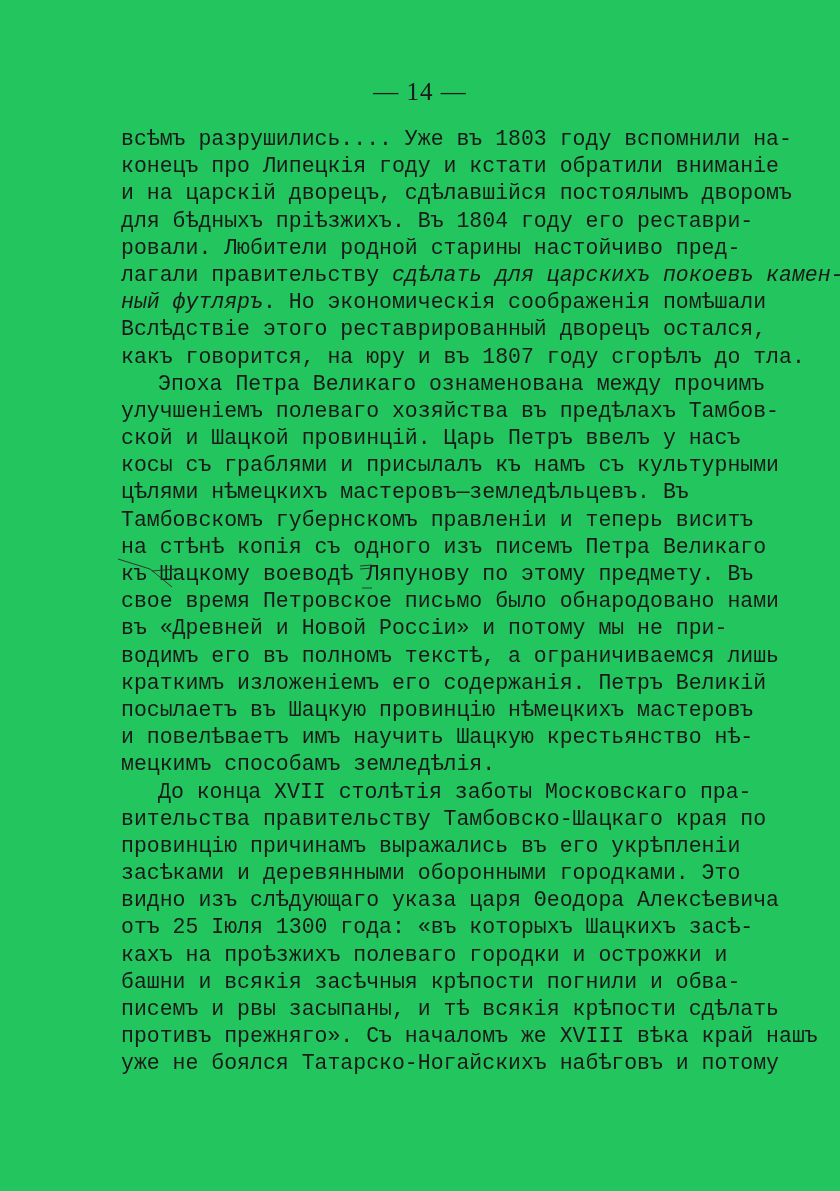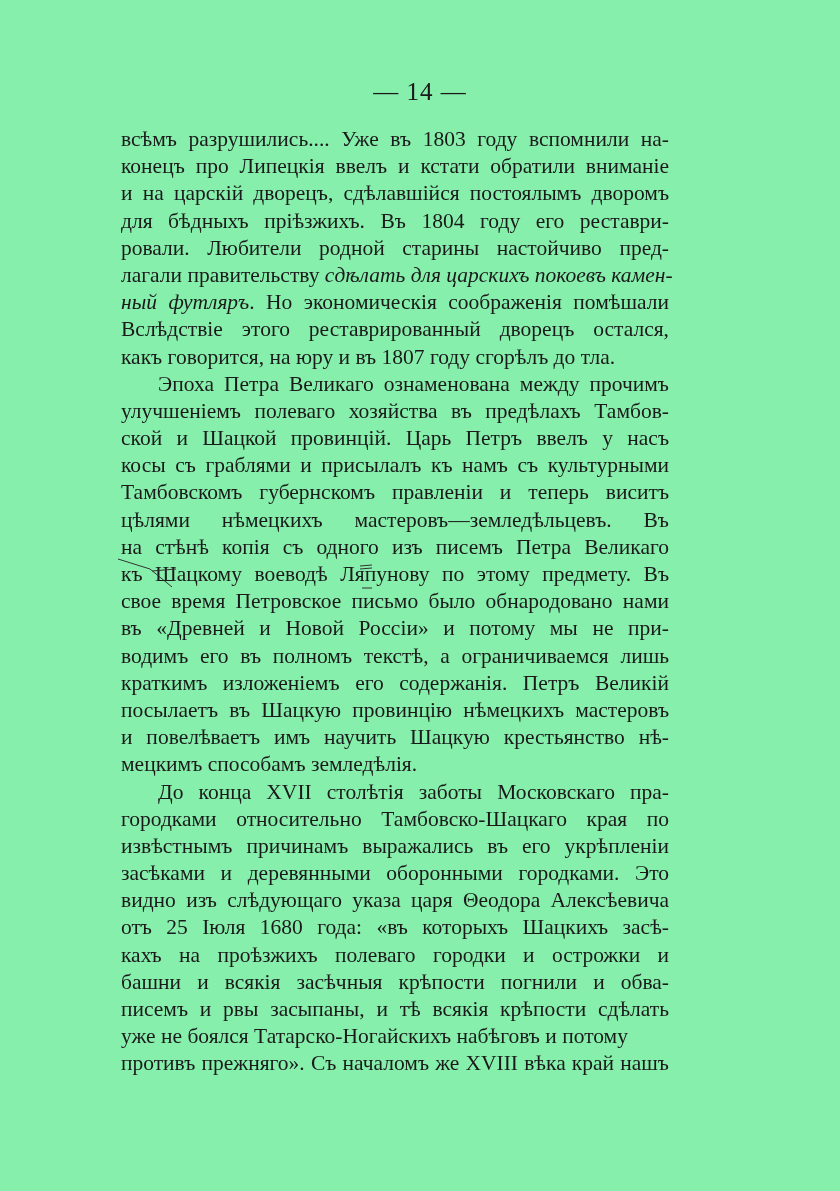--- a/index.html
+++ b/index.html
@@ -1,29 +1,29 @@
 <!DOCTYPE html>
 <html><head>
 <meta charset="utf-8">
 <style>
   html, body { margin: 0; padding: 0; background: #ffffff; }
   body { width: 840px; height: 1191px; position: relative; overflow: hidden; }
   .page {
     position: absolute; left: 0; top: 0; width: 840px; height: 1191px;
-    background: #86efac; color: #1a1a1a;
+    background: #22c55e; color: #1a1a1a;
     font-family: "DejaVu Serif", "Liberation Serif", serif;
   }
   .folio {
     position: absolute; left: 0; width: 840px; top: 78px;
     text-align: center; font-size: 25px; letter-spacing: 1px;
     font-family: "Liberation Serif", "DejaVu Serif", serif;
   }
   .text {
     position: absolute; left: 121px; top: 126px; width: 548px;
-    font-family: Liberation Serif, serif;
+    font-family: Liberation Mono, monospace;
     font-size: 21.5px;
   }
   .line {
     display: block; height: 27.2px; line-height: 27.2px;
     white-space: nowrap; text-align: justify; text-align-last: justify;
     overflow: visible;
   }
   .line.last { text-align-last: left; }
   .line.indent { padding-left: 37px; }
   .it { font-style: italic; }
@@ -31,58 +31,58 @@
 </style>
 </head>
 <body>
 
 <div class="page">
   <div class="folio">— 14 —</div>
 
   <div class="text" id="text-block">
       <div>
         <span class="line">всѣмъ разрушились.... Уже въ 1803 году вспомнили на-</span>
-        <span class="line">конецъ про Липецкія ввелъ и кстати обратили вниманіе</span>
+        <span class="line">конецъ про Липецкія году и кстати обратили вниманіе</span>
         <span class="line">и на царскій дворецъ, сдѣлавшійся постоялымъ дворомъ</span>
         <span class="line">для бѣдныхъ пріѣзжихъ. Въ 1804 году его реставри-</span>
         <span class="line">ровали. Любители родной старины настойчиво пред-</span>
         <span class="line">лагали правительству <span class="it">сдѣлать для царскихъ покоевъ камен-</span></span>
         <span class="line"><span class="it">ный футляръ</span>. Но экономическія соображенія помѣшали</span>
         <span class="line">Вслѣдствіе этого реставрированный дворецъ остался,</span>
         <span class="line last">какъ говорится, на юру и въ 1807 году сгорѣлъ до тла.</span>
       </div>
       <div>
         <span class="line indent">Эпоха Петра Великаго ознаменована между прочимъ</span>
         <span class="line">улучшеніемъ полеваго хозяйства въ предѣлахъ Тамбов-</span>
         <span class="line">ской и Шацкой провинцій. Царь Петръ ввелъ у насъ</span>
         <span class="line">косы съ граблями и присылалъ къ намъ съ культурными</span>
+        <span class="line">цѣлями нѣмецкихъ мастеровъ—земледѣльцевъ. Въ</span>
         <span class="line">Тамбовскомъ губернскомъ правленіи и теперь виситъ</span>
-        <span class="line">цѣлями нѣмецкихъ мастеровъ—земледѣльцевъ. Въ</span>
         <span class="line">на стѣнѣ копія съ одного изъ писемъ Петра Великаго</span>
         <span class="line">къ Шацкому воеводѣ Ляпунову по этому предмету. Въ</span>
         <span class="line">свое время Петровское письмо было обнародовано нами</span>
         <span class="line">въ «Древней и Новой Россіи» и потому мы не при-</span>
         <span class="line">водимъ его въ полномъ текстѣ, а ограничиваемся лишь</span>
         <span class="line">краткимъ изложеніемъ его содержанія. Петръ Великій</span>
         <span class="line">посылаетъ въ Шацкую провинцію нѣмецкихъ мастеровъ</span>
         <span class="line">и повелѣваетъ имъ научить Шацкую крестьянство нѣ-</span>
         <span class="line last">мецкимъ способамъ земледѣлія.</span>
       </div>
       <div>
         <span class="line indent">До конца XVII столѣтія заботы Московскаго пра-</span>
-        <span class="line">городками относительно Тамбовско-Шацкаго края по</span>
-        <span class="line">извѣстнымъ причинамъ выражались въ его укрѣпленіи</span>
+        <span class="line">вительства правительству Тамбовско-Шацкаго края по</span>
+        <span class="line">провинцію причинамъ выражались въ его укрѣпленіи</span>
         <span class="line">засѣками и деревянными оборонными городками. Это</span>
         <span class="line">видно изъ слѣдующаго указа царя Θеодора Алексѣевича</span>
-        <span class="line">отъ 25 Іюля 1680 года: «въ которыхъ Шацкихъ засѣ-</span>
+        <span class="line">отъ 25 Іюля 1300 года: «въ которыхъ Шацкихъ засѣ-</span>
         <span class="line">кахъ на проѣзжихъ полеваго городки и острожки и</span>
         <span class="line">башни и всякія засѣчныя крѣпости погнили и обва-</span>
         <span class="line">писемъ и рвы засыпаны, и тѣ всякія крѣпости сдѣлать</span>
+        <span class="line">противъ прежняго». Съ началомъ же XVIII вѣка край нашъ</span>
         <span class="line last">уже не боялся Татарско-Ногайскихъ набѣговъ и потому</span>
-        <span class="line">противъ прежняго». Съ началомъ же XVIII вѣка край нашъ</span>
       </div>
     </div>
 
   <svg class="pen" style="left:110px; top:555px; width:300px; height:50px;" viewBox="0 0 300 50">
     <path d="M8 4 L40 14 L62 32" stroke="#333" stroke-width="1" fill="none"></path>
     <path d="M42 16 L66 14" stroke="#333" stroke-width="1.2" fill="none"></path>
     <path d="M250 11 L262 10 M250 14 L262 13 M252 33 L262 33" stroke="#333" stroke-width="1" fill="none"></path>
   </svg>
 </div>
 

